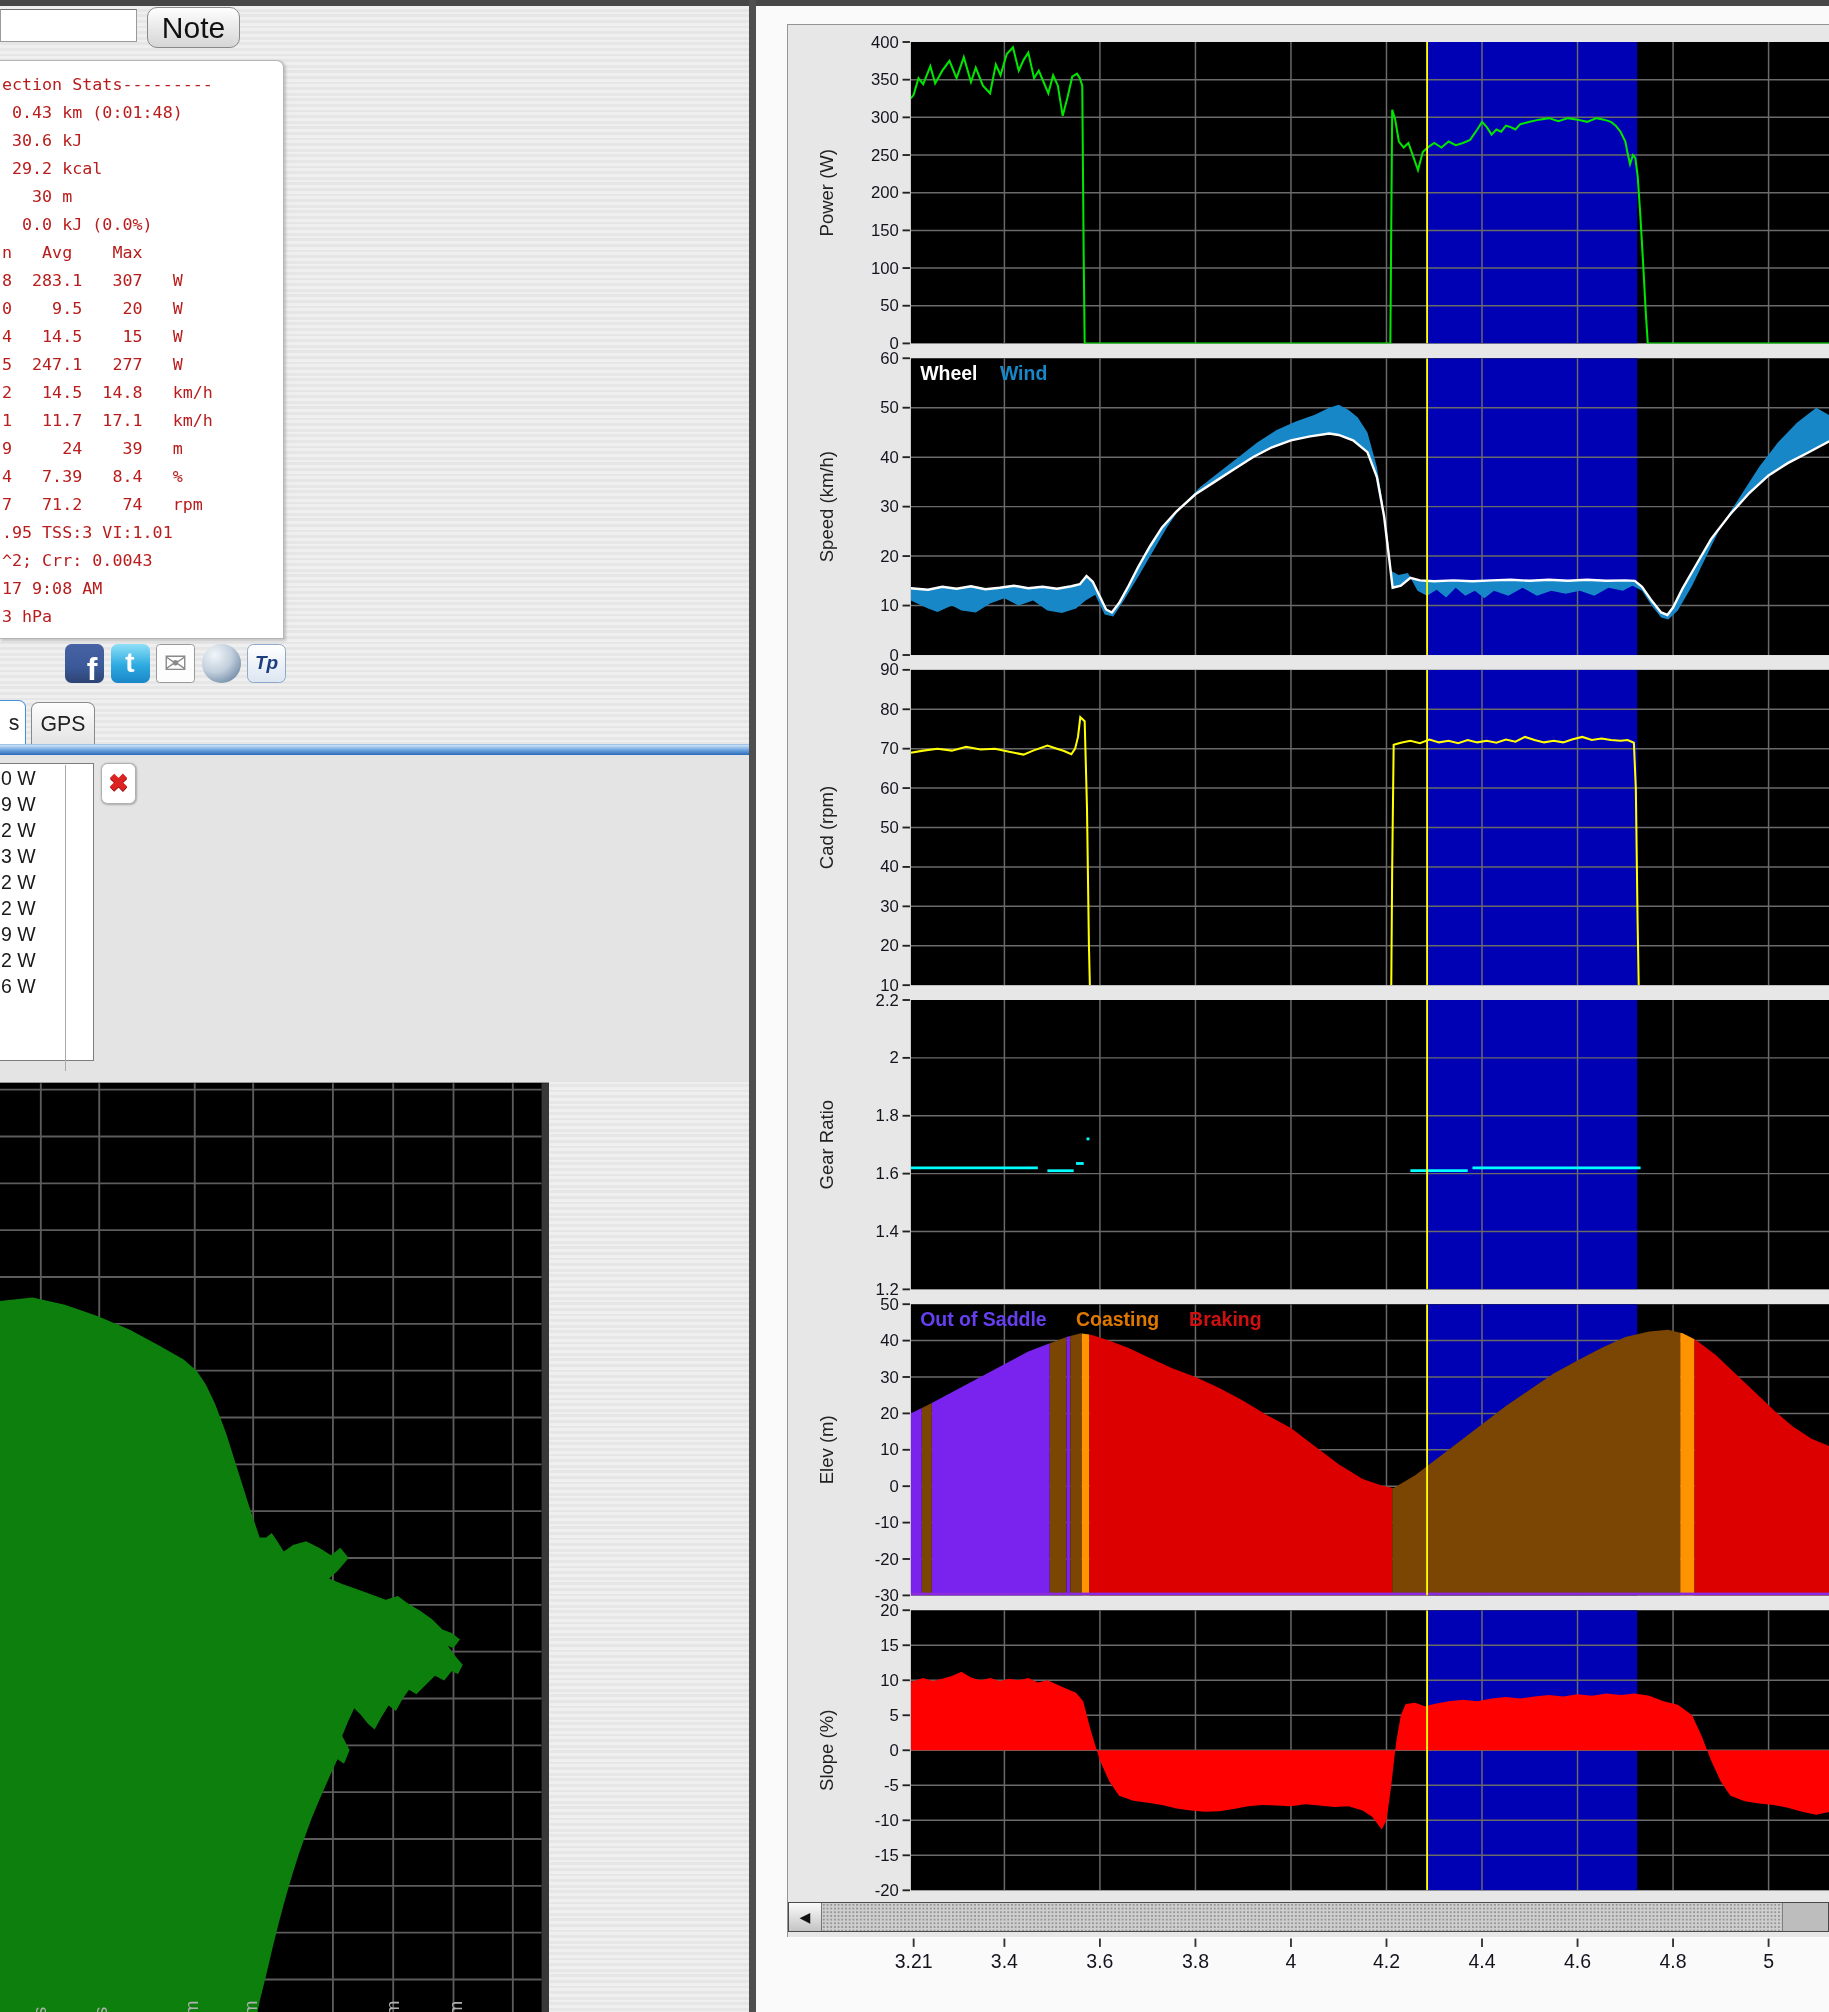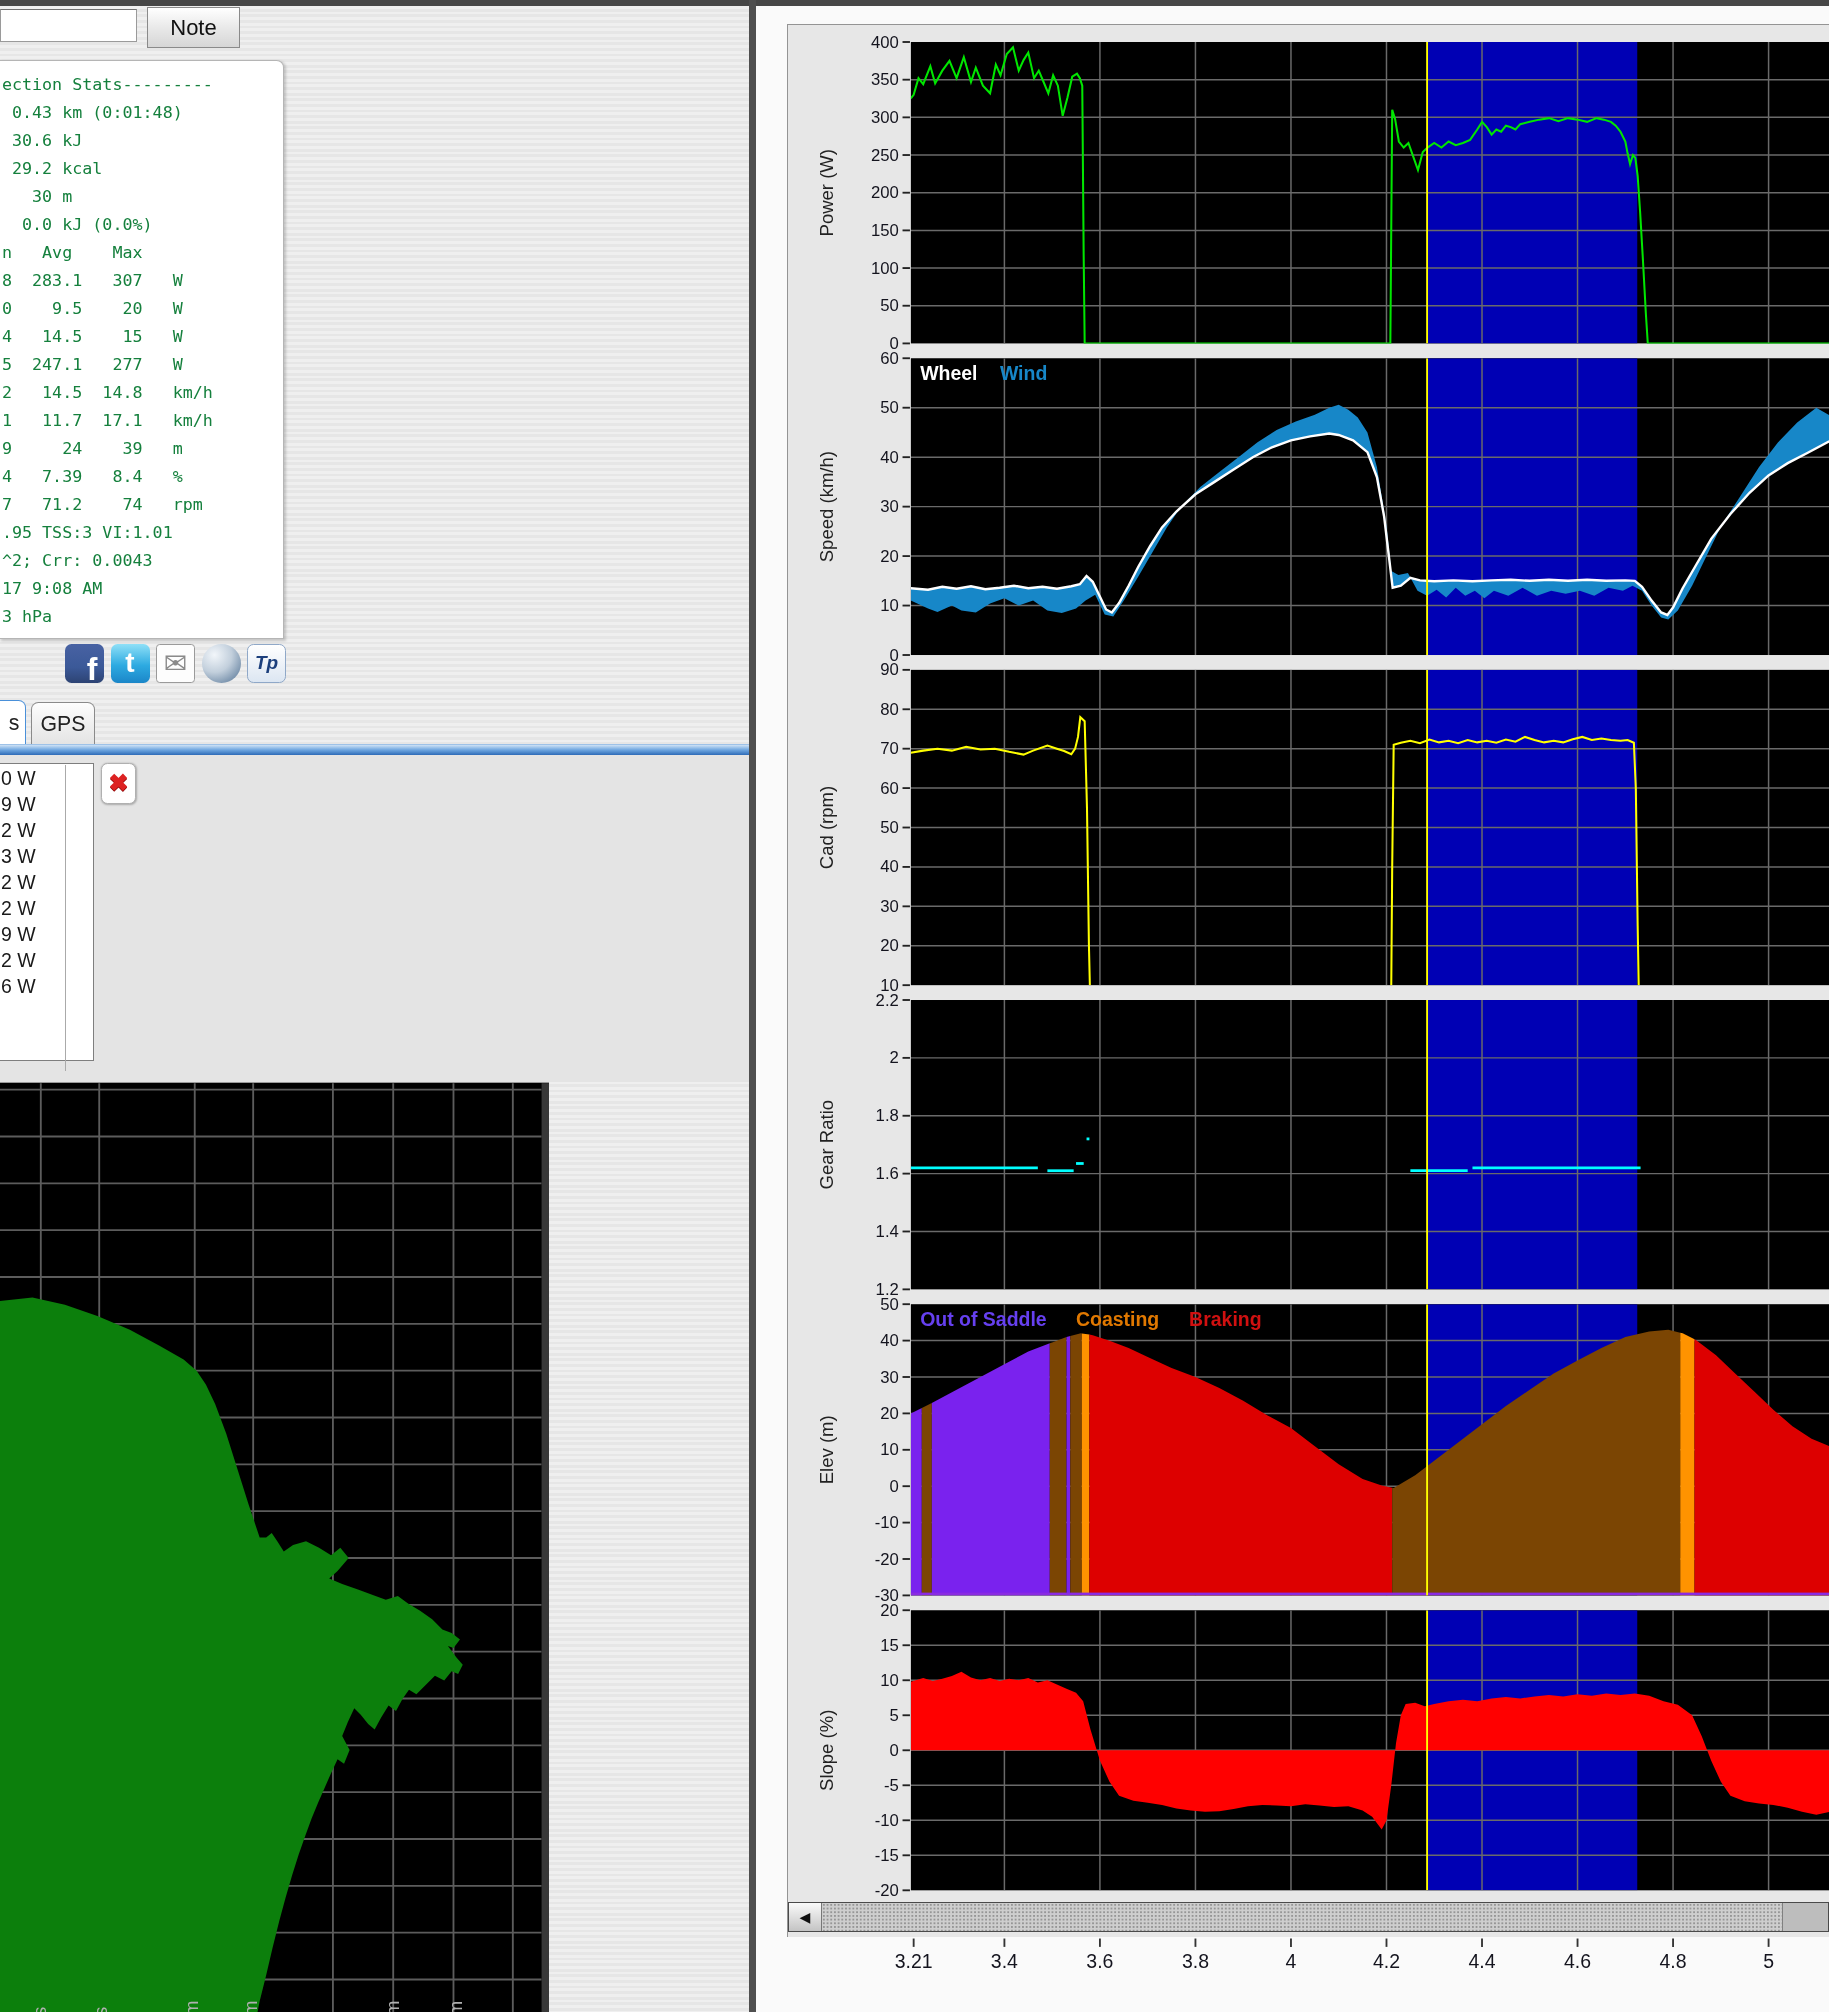--- a/index.html
+++ b/index.html
@@ -8,27 +8,27 @@
   .abs{position:absolute;}
   
   #topstrip{left:0;top:0;width:1829px;height:5.6px;background:#474747;}
   
   #left-panel{left:0;top:5.6px;width:749px;height:2007px;
     background:repeating-linear-gradient(180deg,#efefef 0 2.8px,#e6e6e6 2.8px 5.6px);}
   #divider{left:749px;top:0;width:7.4px;height:2013px;background:#4f4f4f;}
   #name-input{left:0;top:3.7px;width:137px;height:33px;background:#fff;
     border:1.9px solid #9a9a9a;border-top-color:#707070;box-sizing:border-box;}
   #note-btn{left:147px;top:1.9px;width:93px;height:41px;box-sizing:border-box;
-    border:1.9px solid #8a8a8a;border-radius:0;background:linear-gradient(#ffffff,#e9e9e9 50%,#d6d6d6);
-    font-size:22px;color:#111;display:flex;align-items:center;justify-content:center;cursor:pointer;}
+    border:1.9px solid #8a8a8a;border-radius:10px;background:linear-gradient(#ffffff,#e9e9e9 50%,#d6d6d6);
+    font-size:30px;color:#111;display:flex;align-items:center;justify-content:center;cursor:pointer;}
   #stats-box{left:0;top:54px;width:284px;height:579px;background:#fff;
     border:0.9px solid #b5b5b5;border-left:none;border-top-right-radius:7.4px;
     box-shadow:1.9px 1.9px 2.8px rgba(0,0,0,.18);box-sizing:border-box;overflow:hidden;}
   #stats-box pre{margin:9.3px 0 0 1.9px;font-family:"DejaVu Sans Mono",monospace;
-    font-size:16.7px;line-height:28px;color:#15803d;}
+    font-size:16.7px;line-height:28px;color:#b91c1c;}
   
   #share-row{left:65px;top:638px;width:232px;height:43px;display:flex;gap:6.5px;}
   .sicon{width:39px;height:39px;border-radius:6.5px;box-sizing:border-box;cursor:pointer;
     display:flex;align-items:flex-end;justify-content:center;overflow:hidden;}
   .fb{background:linear-gradient(#4862a3,#3b5998 60%,#2d4373);color:#fff;font-weight:bold;
     font-size:32px;line-height:28px;justify-content:flex-end;padding-right:6.5px;}
   .tw{background:linear-gradient(#8fe0f7,#2daae1 55%,#1b86c8);color:#fff;font-weight:bold;
     font-size:28px;align-items:center;}
   .ml{background:#fdfdfd;border:1.9px solid #9a9a9a;color:#8a8a8a;font-size:28px;align-items:center;border-radius:3.7px;}
   .ge{background:radial-gradient(circle at 32% 28%,#f2f6fa,#c2cfdc 45%,#8199b2 75%,#5c7795);border-radius:50%;}

